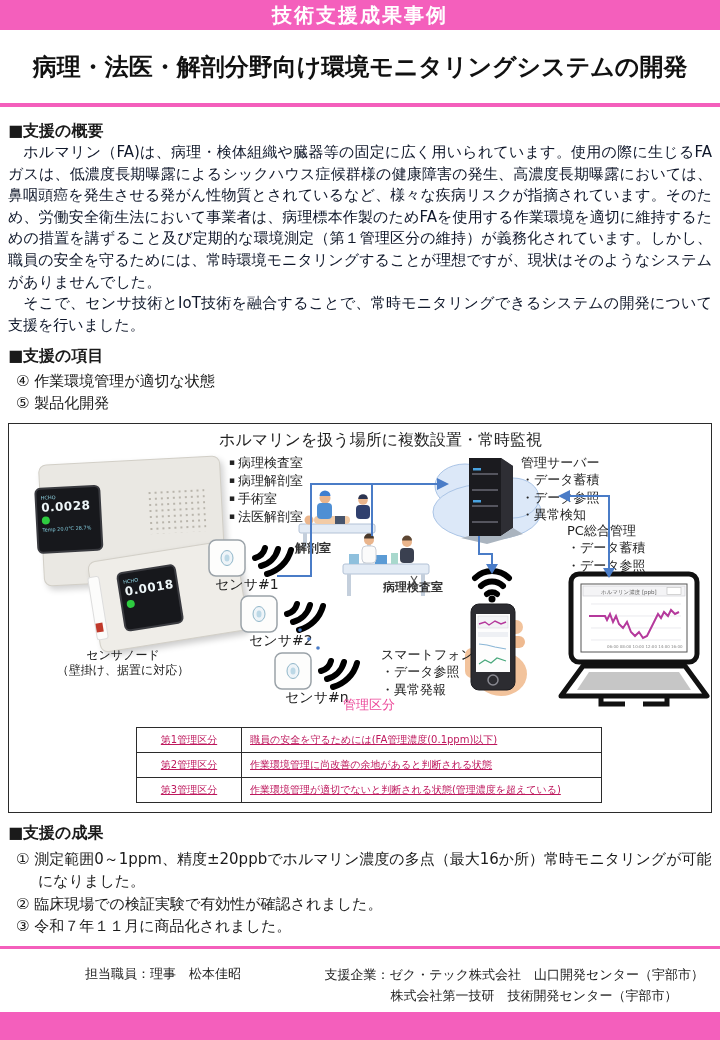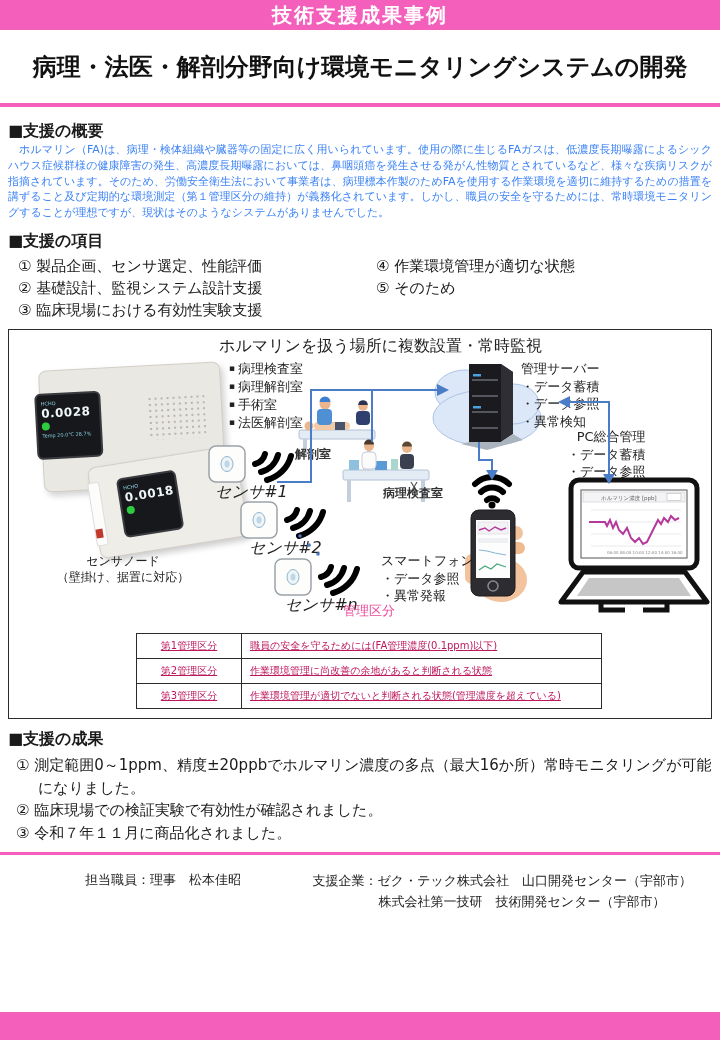--- a/index.html
+++ b/index.html
@@ -13,21 +13,21 @@
   
   .banner { height:30px; background:#f45fbc; color:#fff; font-size:20px; font-weight:bold;
     display:flex; align-items:center; justify-content:center; letter-spacing:2px; }
   .title-block { height:77px; border-bottom:4px solid #f45fbc; display:flex; align-items:center;
     justify-content:center; }
   .title-block h1 { font-size:24px; font-weight:bold; color:#111; }
 
   
   .content { padding:0 8px; }
   .sec-head { font-size:16px; font-weight:bold; margin-top:14px; }
-  .para { font-size:11px; line-height:1.44; text-align:justify; color:#3b82f6; }
+  .para { font-size:15px; line-height:1.44; text-align:justify; color:#0f172a; }
   .items-wrap { display:flex; margin-top:4px; }
   .items-col { font-size:15px; line-height:1.45; }
   .items-col.left { width:360px; padding-left:10px; }
   .items-col.right { padding-left:8px; }
 
   
   .diagram { position:relative; margin:8px 8px 0 8px; width:704px; height:390px;
     border:1px solid #2b2b2b; background:#fff; overflow:hidden; }
   .abs { position:absolute; }
   .dg-title { left:210px; top:6px; font-size:16px; color:#222; white-space:nowrap;font-family:Liberation Serif, serif; }
@@ -52,42 +52,42 @@
   .scr1 { left:-6px; top:22px; width:66px; height:66px; padding:5px 4px; }
   .scr2 { left:26px; top:14px; width:60px; height:60px; padding:5px 4px; }
   .scr .lbl { font-size:5px; color:#8fd3e2; }
   .scr .val { font-size:12px; font-weight:bold; color:#eef6f8; letter-spacing:.5px; }
   .scr .dot { width:8px; height:8px; border-radius:50%; background:#2ecc40; margin:2px 0; }
   .scr .sub { font-size:5px; color:#7fc5d6; }
   .photo-cap { left:6px; top:224px; width:216px; text-align:center; font-size:12px; line-height:1.3;
     color:#222; }
 
   
-  .sensor-label { font-size:16px; color:#222; white-space:nowrap;font-style:italic; }
+  .sensor-label { font-size:14px; color:#222; white-space:nowrap; }
 
   
   .dg-label { font-size:13px; line-height:1.35; color:#222; white-space:nowrap; }
-  .dg-label .hd { font-size:13px;text-align:right; }
+  .dg-label .hd { font-size:13px; }
   .room-label { font-size:12px; font-weight:bold; color:#333; white-space:nowrap; }
 
   
   .ctable-title { left:127px; top:272px; width:466px; text-align:center; font-size:13px; color:#ec4899; }
   .ctable { left:127px; top:303px; width:466px; border-collapse:collapse; }
   .ctable td { border:1px solid #2b2b2b; font-size:10px; height:25px; color:#be185d;text-decoration:underline; }
   .ctable td.c1 { width:105px; text-align:center; }
   .ctable td.c2 { padding-left:8px; }
 
   
   .result-item { font-size:15px; line-height:1.5; padding-left:30px; text-indent:-22px; }
 
   
   .thin-line { margin-top:8px; height:3px; background:#f45fbc; }
   .footer { display:flex; margin-top:16px; font-size:13px; color:#222; }
   .footer .staff { padding-left:85px; white-space:nowrap; }
-  .footer .companies { margin-left:auto; padding-right:28px; line-height:1.6; }
+  .footer .companies { margin-left:auto; padding-right:16px; line-height:1.6; }
   .footer .companies .l2 { padding-left:66px; }
   .bottom-bar { position:absolute; left:0; bottom:0; width:720px; height:28px; background:#f45fbc; }
 
   svg text { font-family:"DejaVu Sans",sans-serif; }
 </style>
 </head>
 <body>
 
 <div class="page">
 
@@ -96,31 +96,27 @@
   </div>
 
   <div class="title-block">
     <h1>病理・法医・解剖分野向け環境モニタリングシステムの開発</h1>
   </div>
 
   <div class="content">
 
     <div class="sec-head">■支援の概要</div>
     <p class="para">　ホルマリン（FA)は、病理・検体組織や臓器等の固定に広く用いられています。使用の際に生じるFAガスは、低濃度長期曝露によるシックハウス症候群様の健康障害の発生、高濃度長期曝露においては、鼻咽頭癌を発生させる発がん性物質とされているなど、様々な疾病リスクが指摘されています。そのため、労働安全衛生法において事業者は、病理標本作製のためFAを使用する作業環境を適切に維持するための措置を講ずること及び定期的な環境測定（第１管理区分の維持）が義務化されています。しかし、職員の安全を守るためには、常時環境モニタリングすることが理想ですが、現状はそのようなシステムがありませんでした。</p>
+    <p class="para">　そこで、センサ技術とIoT技術を融合することで、常時モニタリングできるシステムの開発について支援を行いました。</p>
 
     <div class="sec-head" style="margin-top:10px;">■支援の項目</div>
     <div class="items-wrap">
-      <div class="items-col left">
-        <div>① 製品企画、センサ選定、性能評価</div>
-        <div>② 基礎設計、監視システム設計支援</div>
-        <div>③ 臨床現場における有効性実験支援</div>
-      </div>
       <div class="items-col right">
         <div>④ 作業環境管理が適切な状態</div>
-        <div>⑤ そのため</div>
+        <div>⑤ 製品化開発</div>
       </div>
     </div>
   </div>
 
   <div class="diagram">
 
     <div class="abs photo">
       <div class="unit1">
         <div class="speaker"></div>
         <div class="scr scr1">

